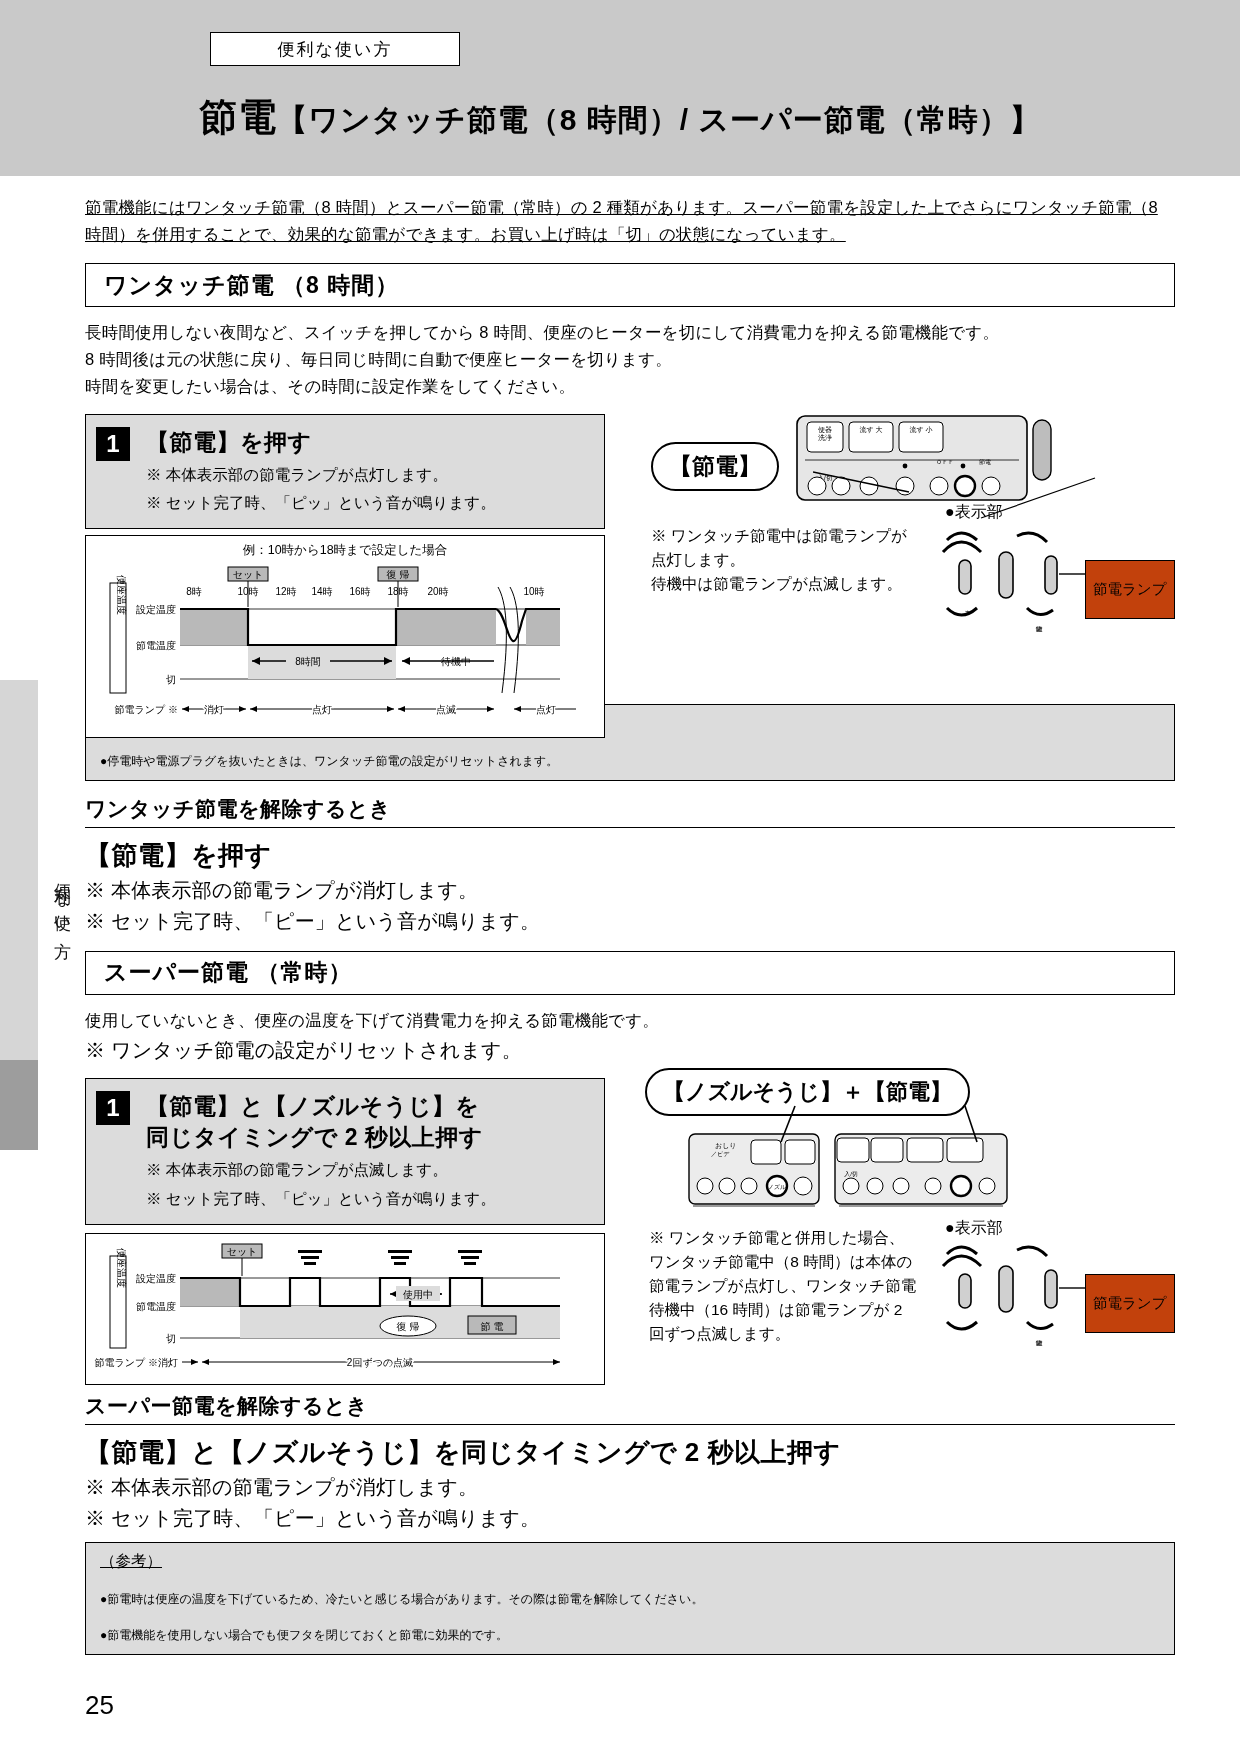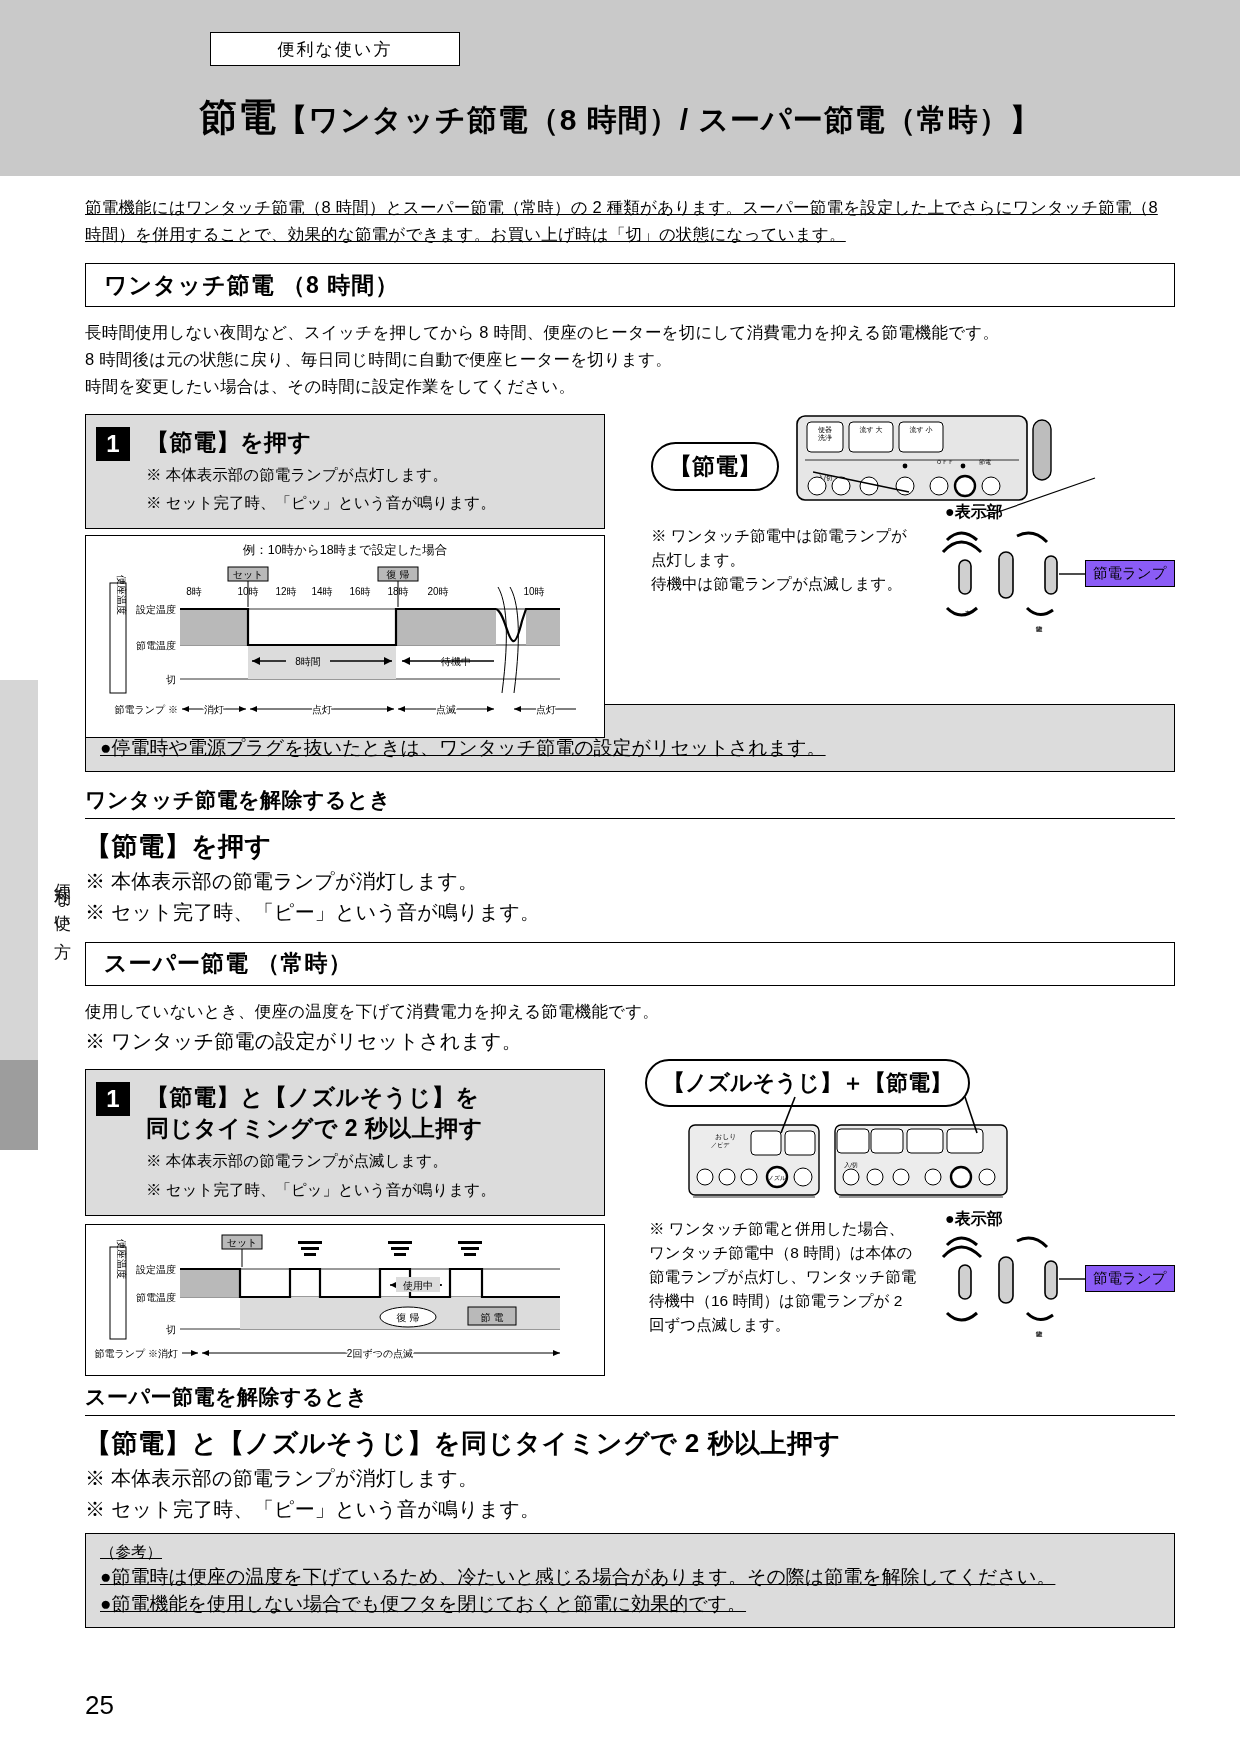--- a/index.html
+++ b/index.html
@@ -67,36 +67,36 @@
   
   .chart-box {
     width:520px; border:1.4px solid #000; background:#fff; margin-top:6px; padding:6px 4px 4px 4px;
   }
   .chart-cap { text-align:center; font-size:12.5px; margin-bottom:2px; }
   
   .ref-box {
     border:1.4px solid #000; background:#dcdcdc; padding:8px 14px 10px 14px; margin-top:10px;
   }
   .ref-t { font-size:15.5px;text-decoration:underline; }
-  .ref-l { font-size:19px; margin-top:1px;text-decoration:underline; }
+  .ref-l { font-size:12px; margin-top:19px; }
   
   .rule-head { font-size:21px; font-weight:bold; margin-top:14px; letter-spacing:0.5px;}
   .hr { border:0; border-top:1.6px solid #000; margin:4px 0 0 0; }
   .big-inst { font-size:26px; font-weight:bold; margin-top:10px; letter-spacing:0.5px;}
   .small-note { font-size:20px; margin-top:4px; letter-spacing:0.2px;}
   
   .right-col { position:absolute; left:560px; width:530px; }
   .callout {
     position:relative; display:inline-block; border:2.4px solid #000; border-radius:26px;
     background:#fff; padding:7px 16px; font-size:23px; font-weight:bold;
   }
   .rnote { font-size:15.5px; line-height:1.55; }
-  .disp-title { font-size:16px; font-weight:bold; }
+  .disp-title { font-size:16px; font-weight:normal; }
   .lamp-tag {
-    border:1.6px solid #000; background:#8b5cf6; font-size:14.5px; padding:3px 7px;
+    border:1.6px solid #000; background:#c2410c; font-size:14.5px; padding:19px 7px;
     display:inline-block;
   }
   .pagenum { position:absolute; left:85px; top:1690px; font-size:26px; }
   svg { display:block; }
 </style>
 </head>
 <body>
 
 <div class="rail-top"></div>
 <div class="rail-mid"></div>

